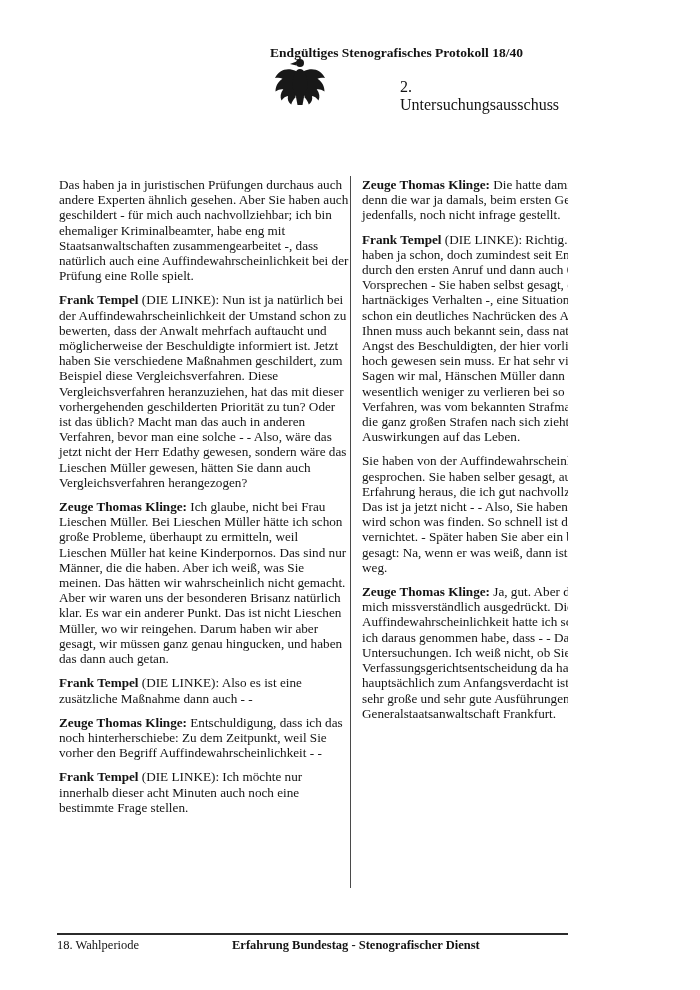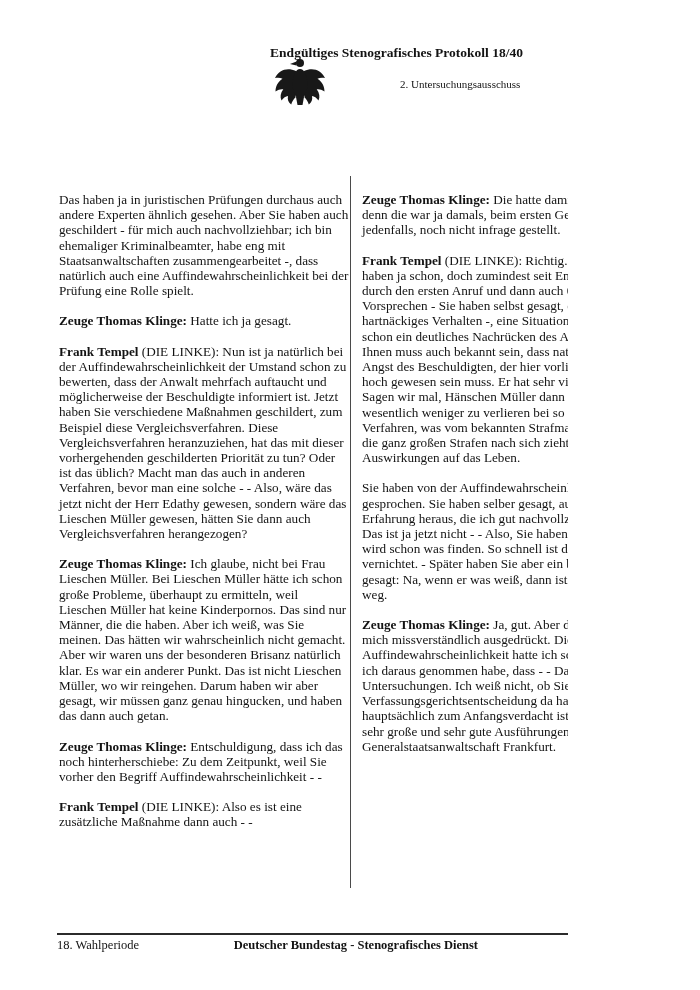--- a/index.html
+++ b/index.html
@@ -6,30 +6,30 @@
   .page{
     position:relative;width:568px;height:990px;background:#ffffff;
     font-family:"Liberation Serif","DejaVu Serif",serif;color:#131313;
     overflow:hidden;
   }
   .eagle{position:absolute;top:56px;left:274px;width:52px;height:50px;}
   .protocol-title{
     position:absolute;top:45px;right:45px;
     font-size:13.5px;font-weight:bold;white-space:nowrap;
   }
-  .committee{position:absolute;top:78px;left:400px;font-size:11px;}
+  .committee{position:absolute;top:78px;left:400px;font-size:16px;}
   .col-divider{position:absolute;left:350px;top:176px;width:1px;height:712px;background:#4a4a4a;}
   .column{
     position:absolute;top:177px;width:290px;
     font-size:13.2px;line-height:15.2px;
     hyphens:auto;-webkit-hyphens:auto;
   }
   .column.left{left:59px;}
   .column.right{left:362px;}
-  .para{margin:15px 0 9px 0;}
+  .para{margin:0 0 9px 0;}
   .para b{font-weight:bold;text-align:center;}
   .footer-rule{position:absolute;left:57px;top:933px;width:600px;height:2px;background:#2b2b2b;}
   .footer-row{
     position:absolute;left:57px;top:938px;width:600px;
     display:flex;justify-content:space-between;align-items:baseline;
     font-size:12.5px;
     text-align:right;
   }
   .f-center{font-weight:bold;}
 </style>
@@ -53,36 +53,36 @@
     </div>
     <div class="protocol-title">Endgültiges Stenografisches Protokoll 18/40</div>
     <div class="committee">2. Untersuchungsausschuss</div>
   </header>
 
   <div class="col-divider"></div>
 
   <main>
     <div class="column left">
         <p class="para">Das haben ja in juristischen Prüfungen durchaus auch andere Experten ähnlich gesehen. Aber Sie haben auch geschildert - für mich auch nachvollziehbar; ich bin ehemaliger Kriminalbeamter, habe eng mit Staatsanwaltschaften zusammengearbeitet -, dass natürlich auch eine Auffindewahrscheinlichkeit bei der Prüfung eine Rolle spielt.</p>
-        <p class="para"><b>Zeuge Thomas Klinge:</b> Hatte ich ja gesagt.</p>
         <p class="para"><b>Frank Tempel</b> (DIE LINKE): Nun ist ja natürlich bei der Auffindewahrscheinlichkeit der Umstand schon zu bewerten, dass der Anwalt mehrfach auftaucht und möglicherweise der Beschuldigte informiert ist. Jetzt haben Sie verschiedene Maßnahmen geschildert, zum Beispiel diese Vergleichsverfahren. Diese Vergleichsverfahren heranzuziehen, hat das mit dieser vorhergehenden geschilderten Priorität zu tun? Oder ist das üblich? Macht man das auch in anderen Verfahren, bevor man eine solche - - Also, wäre das jetzt nicht der Herr Edathy gewesen, sondern wäre das Lieschen Müller gewesen, hätten Sie dann auch Vergleichsverfahren herangezogen?</p>
         <p class="para"><b>Zeuge Thomas Klinge:</b> Ich glaube, nicht bei Frau Lieschen Müller. Bei Lieschen Müller hätte ich schon große Probleme, überhaupt zu ermitteln, weil Lieschen Müller hat keine Kinderpornos. Das sind nur Männer, die die haben. Aber ich weiß, was Sie meinen. Das hätten wir wahrscheinlich nicht gemacht. Aber wir waren uns der besonderen Brisanz natürlich klar. Es war ein anderer Punkt. Das ist nicht Lieschen Müller, wo wir reingehen. Darum haben wir aber gesagt, wir müssen ganz genau hingucken, und haben das dann auch getan.</p>
+        <p class="para"><b>Frank Tempel</b> (DIE LINKE): Also es ist eine zusätzliche Maßnahme dann auch - -</p>
         <p class="para"><b>Zeuge Thomas Klinge:</b> Entschuldigung, dass ich das noch hinterherschiebe: Zu dem Zeitpunkt, weil Sie vorher den Begriff Auffindewahrscheinlichkeit - -</p>
-        <p class="para"><b>Frank Tempel</b> (DIE LINKE): Also es ist eine zusätzliche Maßnahme dann auch - -</p>
+        <p class="para"><b>Frank Tempel</b> (DIE LINKE): Ich möchte nur innerhalb dieser acht Minuten auch noch eine bestimmte Frage stellen.</p>
       </div>
     <div class="column right">
         <p class="para"><b>Zeuge Thomas Klinge:</b> Die hatte damit nichts zu tun; denn die war ja damals, beim ersten Gespräch jedenfalls, noch nicht infrage gestellt.</p>
         <p class="para"><b>Frank Tempel</b> (DIE LINKE): Richtig. Aber wir haben ja schon, doch zumindest seit Ende November durch den ersten Anruf und dann auch 05.11. ein Vorsprechen - Sie haben selbst gesagt, ein hartnäckiges Verhalten -, eine Situation, dass das schon ein deutliches Nachrücken des Anwalts war. Ihnen muss auch bekannt sein, dass natürlich die Angst des Beschuldigten, der hier vorliegt, besonders hoch gewesen sein muss. Er hat sehr viel zu verlieren. Sagen wir mal, Hänschen Müller dann eben hätte ja wesentlich weniger zu verlieren bei so einem Verfahren, was vom bekannten Strafmaß her ja nicht die ganz großen Strafen nach sich zieht, aber die Auswirkungen auf das Leben.</p>
         <p class="para">Sie haben von der Auffindewahrscheinlichkeit gesprochen. Sie haben selber gesagt, aus Ihrer Erfahrung heraus, die ich gut nachvollziehen kann: Das ist ja jetzt nicht - - Also, Sie haben gesagt: Man wird schon was finden. So schnell ist da nicht alles vernichtet. - Später haben Sie aber ein bisschen anders gesagt: Na, wenn er was weiß, dann ist sowieso alles weg.</p>
         <p class="para"><b>Zeuge Thomas Klinge:</b> Ja, gut. Aber dann habe ich mich missverständlich ausgedrückt. Die Auffindewahrscheinlichkeit hatte ich schon erklärt, die ich daraus genommen habe, dass - - Da gibt es Untersuchungen. Ich weiß nicht, ob Sie die Verfassungsgerichtsentscheidung da haben, die jetzt hauptsächlich zum Anfangsverdacht ist. Da gibt es sehr große und sehr gute Ausführungen auch von der Generalstaatsanwaltschaft Frankfurt.</p>
       </div>
   </main>
 
   <footer>
     <div class="footer-rule"></div>
     <div class="footer-row">
       <span class="f-left">18. Wahlperiode</span>
-      <span class="f-center">Deutscher Bundestag - Stenografisches Dienst</span>
+      <span class="f-center">Erfahrung Bundestag - Stenografischer Dienst</span>
       <span class="f-right">Seite 52 von 176</span>
     </div>
   </footer>
 
 </div>
 
 </body></html>

